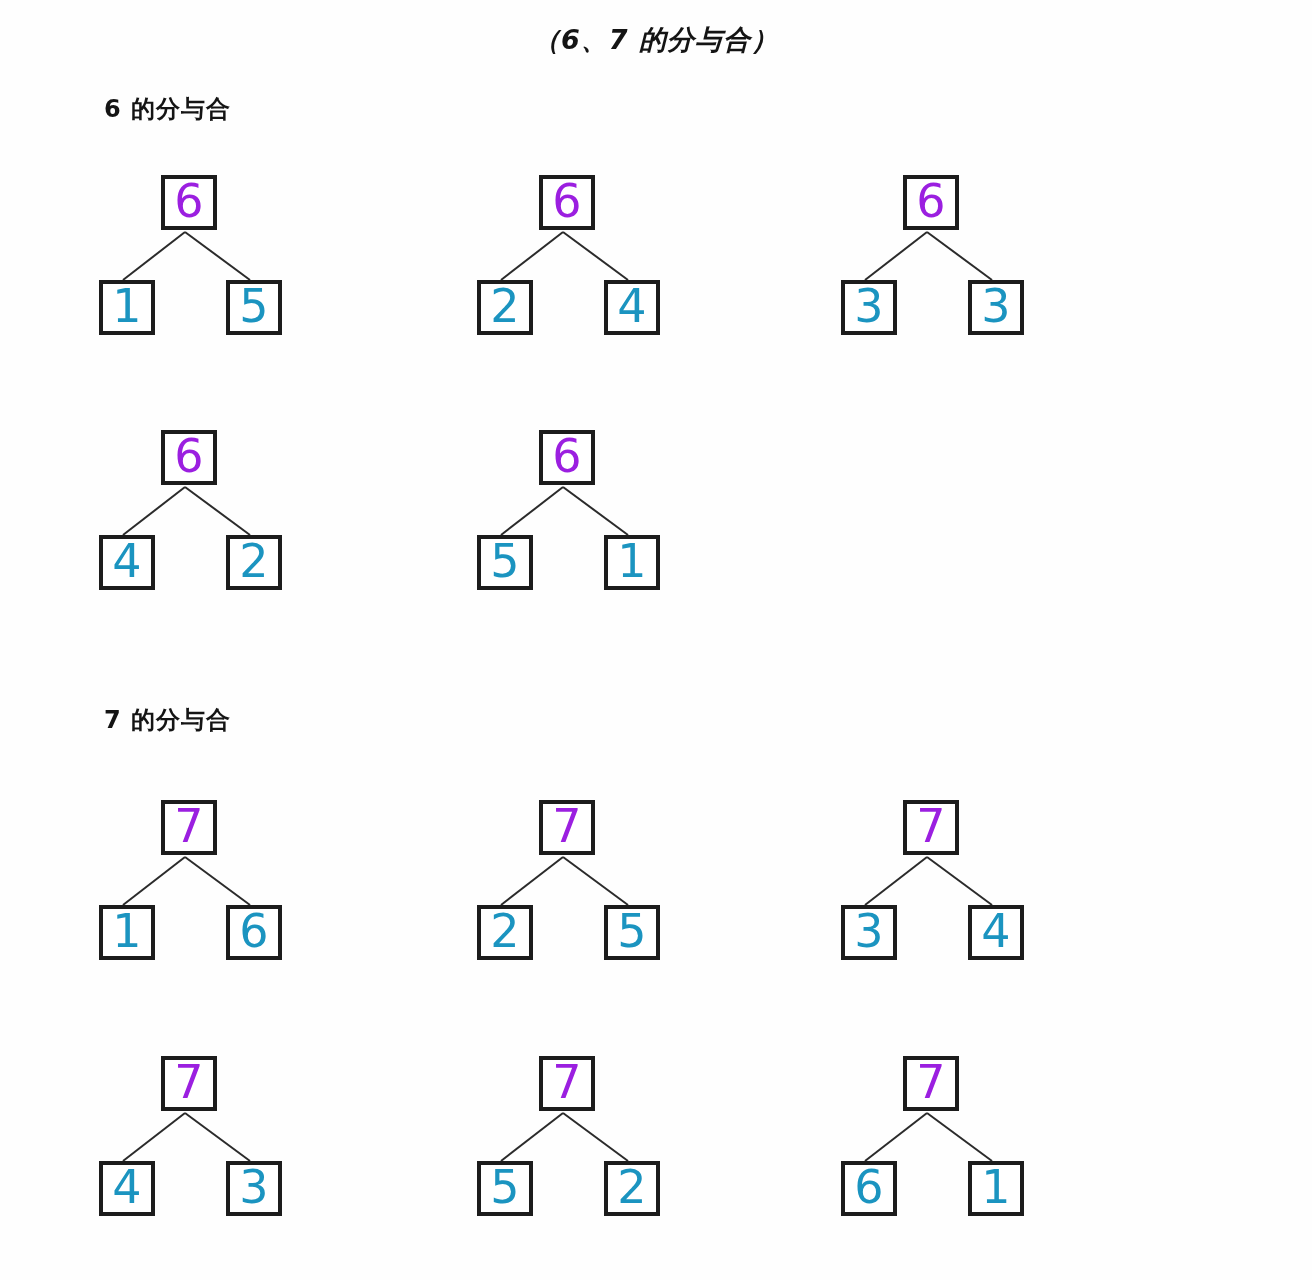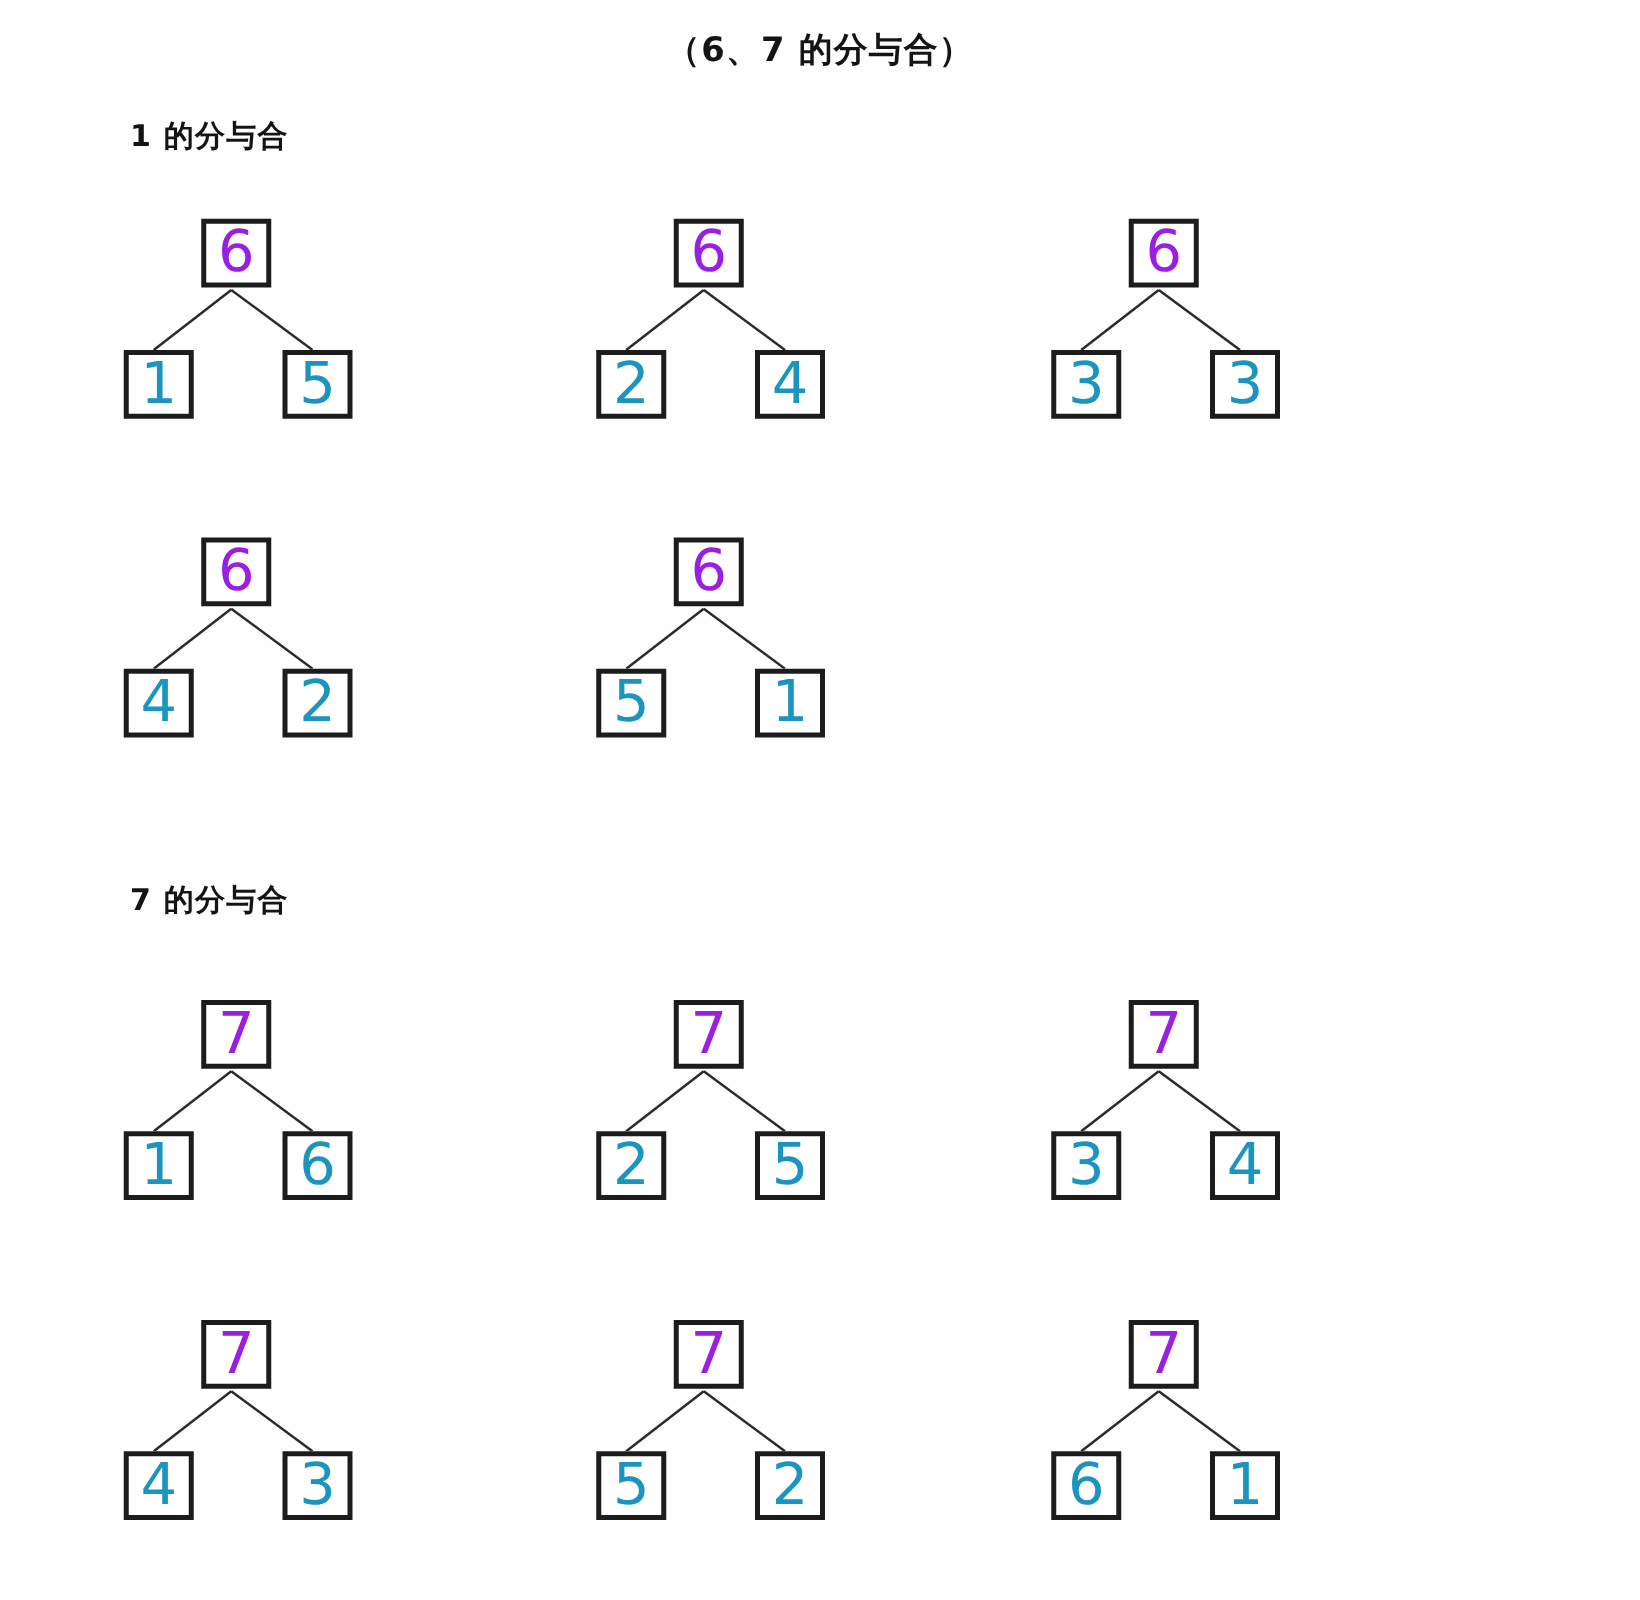--- a/index.html
+++ b/index.html
@@ -28,20 +28,21 @@
     position: absolute;
     top: 22px;
     left: 0;
     width: 1312px;
     text-align: center;
     font-size: 27px;
     font-weight: bold;
     letter-spacing: 1px;
     color: #141414;
     font-family: "DejaVu Sans", "Liberation Sans", sans-serif;
+    font-style: italic;
   }
 
   
   .section-heading {
     position: absolute;
     left: 104px;
     font-size: 24px;
     font-weight: bold;
     letter-spacing: 1px;
     color: #141414;
@@ -110,21 +111,21 @@
   .row-c { top: 800px; }
   .row-d { top: 1056px; }
 </style>
 </head>
 <body>
 
 <div class="page">
 
   <div class="worksheet-title">（6、7 的分与合）</div>
 
-  <div class="section-heading" id="heading-6">1 的分与合</div>
+  <div class="section-heading" id="heading-6">6 的分与合</div>
 
   <div class="tree col-1 row-a">
     <svg class="links">
       <line x1="97" y1="57" x2="35" y2="105"></line>
       <line x1="97" y1="57" x2="162" y2="105"></line>
     </svg>
     <div class="bond-box parent-box">
       <span class="digit">6</span>
     </div>
     <div class="bond-box child-box child-left">

